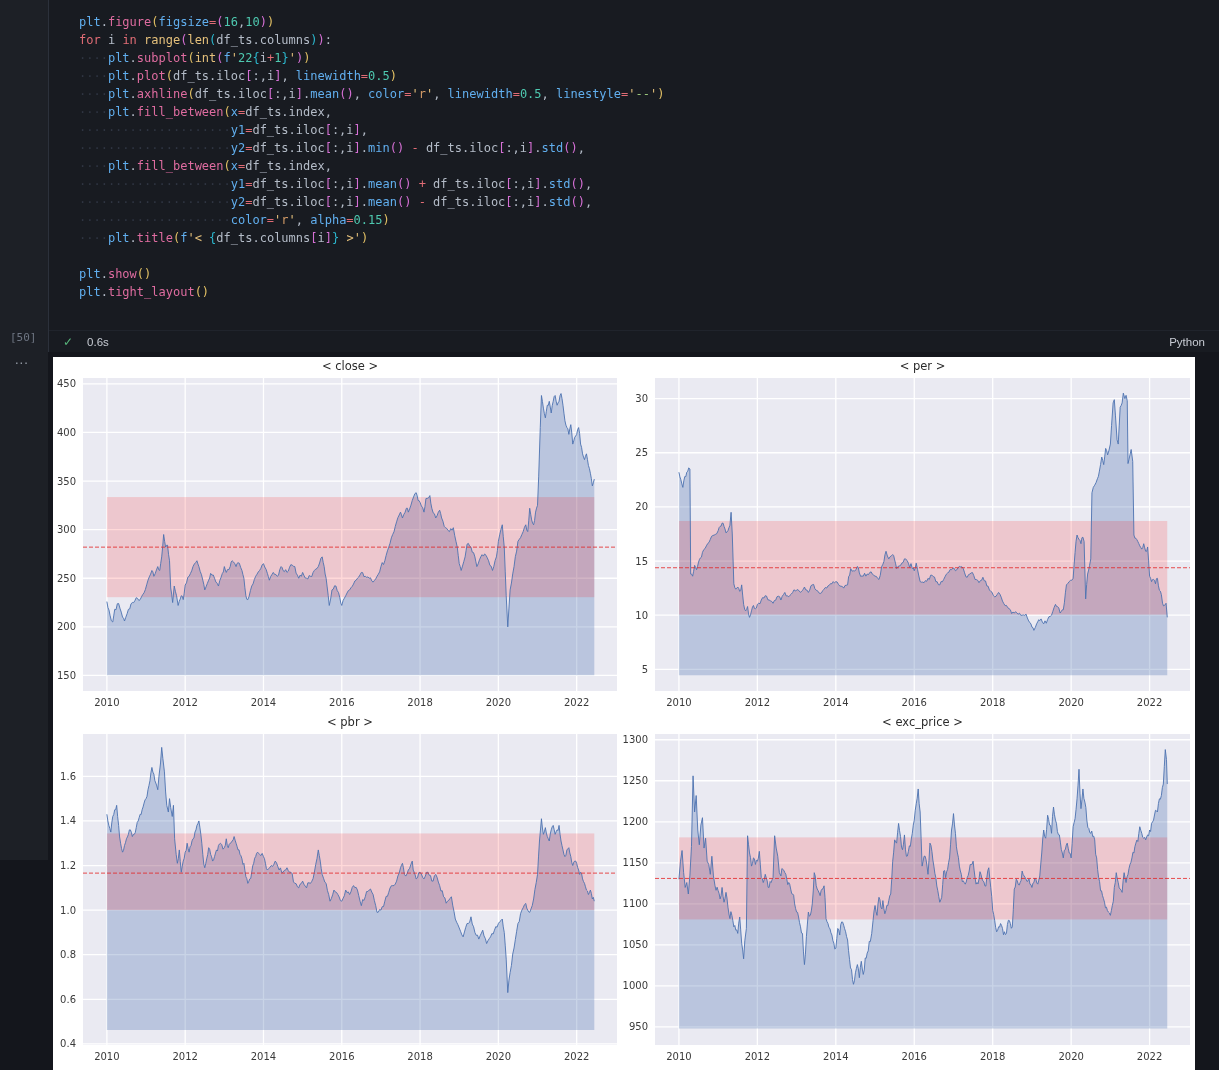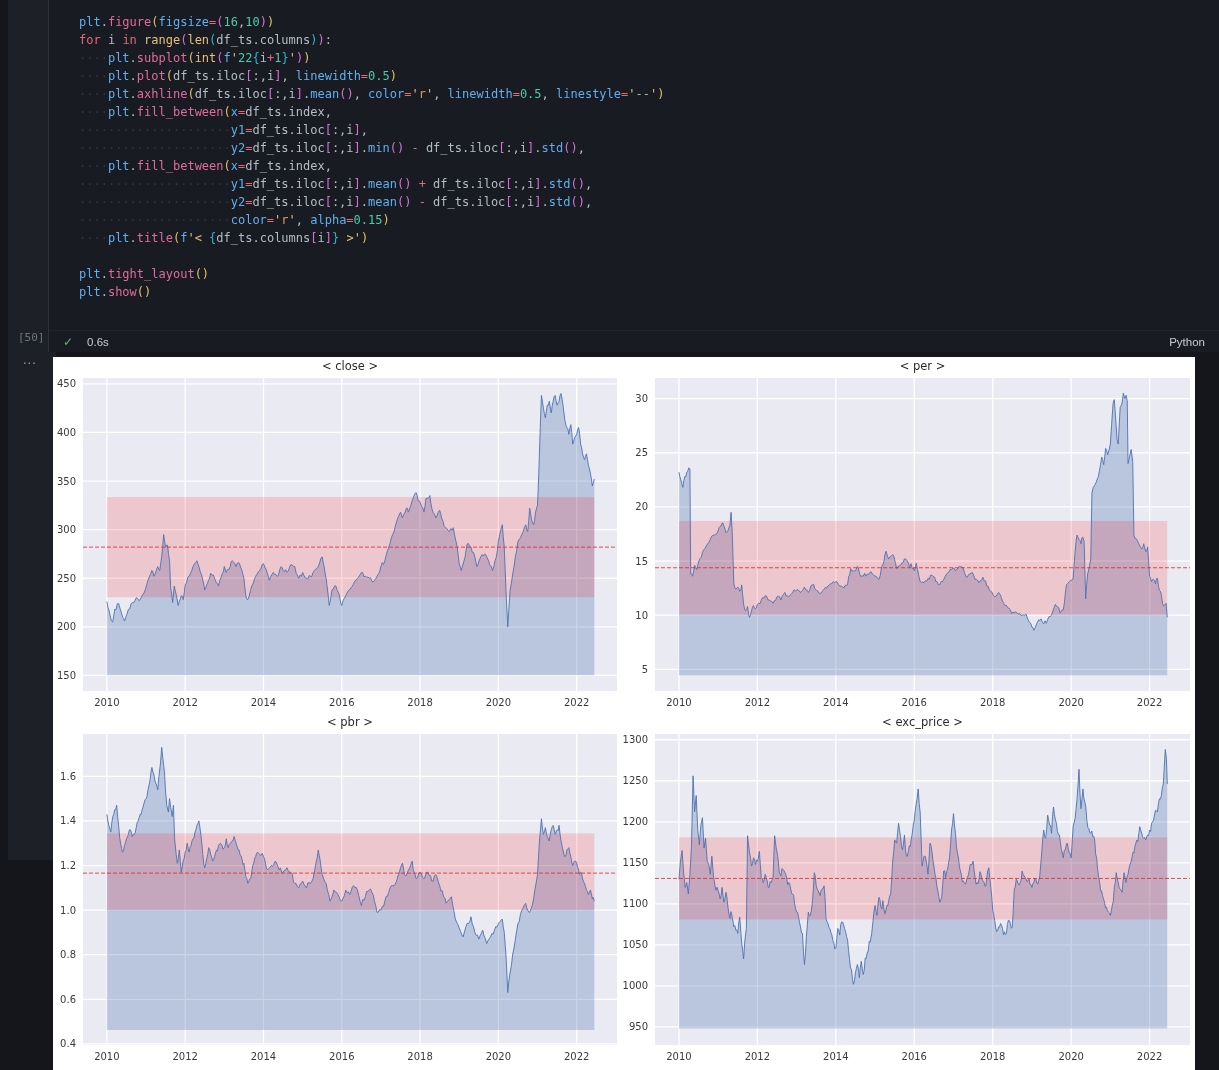--- a/index.html
+++ b/index.html
@@ -1,18 +1,18 @@
 <!DOCTYPE html>
 <html><head>
 <meta charset="utf-8">
 <style>
   html,body{margin:0;padding:0;background:#14161c;}
   .page{position:relative;width:1219px;height:1070px;overflow:hidden;background:#14161c;
         font-family:"Liberation Sans",sans-serif;}
-  .gutter{position:absolute;left:8px;top:0;width:48px;height:860px;background:#1d2026;}
+  .gutter{position:absolute;left:0;top:0;width:48px;height:860px;background:#1d2026;}
   .exec-label{position:absolute;left:10px;top:331px;font-family:"DejaVu Sans Mono",monospace;
         font-size:11px;color:#6f7683;}
   .output-ellipsis{position:absolute;left:15px;top:352px;font-size:13px;color:#9aa0ab;
         letter-spacing:1px;cursor:pointer;}
   .code-cell{position:absolute;left:48px;top:0;width:1171px;height:352px;background:#181b21;
         border-left:1px solid #2c313b;box-sizing:border-box;}
   .code-editor{position:absolute;left:0;top:0;right:0;bottom:22px;padding:13px 0 0 30px;
         font-family:"DejaVu Sans Mono",monospace;font-size:12px;line-height:18px;overflow:hidden;}
   .code-line{white-space:pre;height:18px;}
   .cell-statusbar{position:absolute;left:0;bottom:0;width:100%;height:22px;display:flex;
@@ -41,22 +41,22 @@
         <div class="code-line"><span style="color: rgb(47, 53, 66);">····</span><span style="color: rgb(97, 175, 239);">plt</span><span style="color: rgb(180, 188, 200);">.</span><span style="color: rgb(223, 108, 160);">axhline</span><span style="color: rgb(226, 192, 100);">(</span><span style="color: rgb(180, 188, 200);">df_ts.iloc</span><span style="color: rgb(214, 112, 214);">[</span><span style="color: rgb(180, 188, 200);">:,i</span><span style="color: rgb(214, 112, 214);">]</span><span style="color: rgb(180, 188, 200);">.</span><span style="color: rgb(97, 175, 239);">mean</span><span style="color: rgb(214, 112, 214);">()</span><span style="color: rgb(180, 188, 200);">, </span><span style="color: rgb(97, 175, 239);">color</span><span style="color: rgb(224, 108, 117);">=</span><span style="color: rgb(229, 192, 123);">'</span><span style="color: rgb(209, 154, 102);">r</span><span style="color: rgb(229, 192, 123);">'</span><span style="color: rgb(180, 188, 200);">, </span><span style="color: rgb(97, 175, 239);">linewidth</span><span style="color: rgb(224, 108, 117);">=</span><span style="color: rgb(78, 201, 176);">0.5</span><span style="color: rgb(180, 188, 200);">, </span><span style="color: rgb(97, 175, 239);">linestyle</span><span style="color: rgb(224, 108, 117);">=</span><span style="color: rgb(229, 192, 123);">'</span><span style="color: rgb(152, 195, 121);">--</span><span style="color: rgb(229, 192, 123);">'</span><span style="color: rgb(226, 192, 100);">)</span></div>
         <div class="code-line"><span style="color: rgb(47, 53, 66);">····</span><span style="color: rgb(97, 175, 239);">plt</span><span style="color: rgb(180, 188, 200);">.</span><span style="color: rgb(223, 108, 160);">fill_between</span><span style="color: rgb(226, 192, 100);">(</span><span style="color: rgb(97, 175, 239);">x</span><span style="color: rgb(224, 108, 117);">=</span><span style="color: rgb(180, 188, 200);">df_ts.index</span><span style="color: rgb(180, 188, 200);">,</span></div>
         <div class="code-line"><span style="color: rgb(47, 53, 66);">·····················</span><span style="color: rgb(97, 175, 239);">y1</span><span style="color: rgb(224, 108, 117);">=</span><span style="color: rgb(180, 188, 200);">df_ts.iloc</span><span style="color: rgb(214, 112, 214);">[</span><span style="color: rgb(180, 188, 200);">:,i</span><span style="color: rgb(214, 112, 214);">]</span><span style="color: rgb(180, 188, 200);">,</span></div>
         <div class="code-line"><span style="color: rgb(47, 53, 66);">·····················</span><span style="color: rgb(97, 175, 239);">y2</span><span style="color: rgb(224, 108, 117);">=</span><span style="color: rgb(180, 188, 200);">df_ts.iloc</span><span style="color: rgb(214, 112, 214);">[</span><span style="color: rgb(180, 188, 200);">:,i</span><span style="color: rgb(214, 112, 214);">]</span><span style="color: rgb(180, 188, 200);">.</span><span style="color: rgb(97, 175, 239);">min</span><span style="color: rgb(214, 112, 214);">()</span><span style="color: rgb(180, 188, 200);"> </span><span style="color: rgb(224, 108, 117);">-</span><span style="color: rgb(180, 188, 200);"> df_ts.iloc</span><span style="color: rgb(214, 112, 214);">[</span><span style="color: rgb(180, 188, 200);">:,i</span><span style="color: rgb(214, 112, 214);">]</span><span style="color: rgb(180, 188, 200);">.</span><span style="color: rgb(97, 175, 239);">std</span><span style="color: rgb(214, 112, 214);">()</span><span style="color: rgb(180, 188, 200);">,</span></div>
         <div class="code-line"><span style="color: rgb(47, 53, 66);">····</span><span style="color: rgb(97, 175, 239);">plt</span><span style="color: rgb(180, 188, 200);">.</span><span style="color: rgb(223, 108, 160);">fill_between</span><span style="color: rgb(226, 192, 100);">(</span><span style="color: rgb(97, 175, 239);">x</span><span style="color: rgb(224, 108, 117);">=</span><span style="color: rgb(180, 188, 200);">df_ts.index</span><span style="color: rgb(180, 188, 200);">,</span></div>
         <div class="code-line"><span style="color: rgb(47, 53, 66);">·····················</span><span style="color: rgb(97, 175, 239);">y1</span><span style="color: rgb(224, 108, 117);">=</span><span style="color: rgb(180, 188, 200);">df_ts.iloc</span><span style="color: rgb(214, 112, 214);">[</span><span style="color: rgb(180, 188, 200);">:,i</span><span style="color: rgb(214, 112, 214);">]</span><span style="color: rgb(180, 188, 200);">.</span><span style="color: rgb(97, 175, 239);">mean</span><span style="color: rgb(214, 112, 214);">()</span><span style="color: rgb(180, 188, 200);"> </span><span style="color: rgb(224, 108, 117);">+</span><span style="color: rgb(180, 188, 200);"> df_ts.iloc</span><span style="color: rgb(214, 112, 214);">[</span><span style="color: rgb(180, 188, 200);">:,i</span><span style="color: rgb(214, 112, 214);">]</span><span style="color: rgb(180, 188, 200);">.</span><span style="color: rgb(97, 175, 239);">std</span><span style="color: rgb(214, 112, 214);">()</span><span style="color: rgb(180, 188, 200);">,</span></div>
         <div class="code-line"><span style="color: rgb(47, 53, 66);">·····················</span><span style="color: rgb(97, 175, 239);">y2</span><span style="color: rgb(224, 108, 117);">=</span><span style="color: rgb(180, 188, 200);">df_ts.iloc</span><span style="color: rgb(214, 112, 214);">[</span><span style="color: rgb(180, 188, 200);">:,i</span><span style="color: rgb(214, 112, 214);">]</span><span style="color: rgb(180, 188, 200);">.</span><span style="color: rgb(97, 175, 239);">mean</span><span style="color: rgb(214, 112, 214);">()</span><span style="color: rgb(180, 188, 200);"> </span><span style="color: rgb(224, 108, 117);">-</span><span style="color: rgb(180, 188, 200);"> df_ts.iloc</span><span style="color: rgb(214, 112, 214);">[</span><span style="color: rgb(180, 188, 200);">:,i</span><span style="color: rgb(214, 112, 214);">]</span><span style="color: rgb(180, 188, 200);">.</span><span style="color: rgb(97, 175, 239);">std</span><span style="color: rgb(214, 112, 214);">()</span><span style="color: rgb(180, 188, 200);">,</span></div>
         <div class="code-line"><span style="color: rgb(47, 53, 66);">·····················</span><span style="color: rgb(97, 175, 239);">color</span><span style="color: rgb(224, 108, 117);">=</span><span style="color: rgb(229, 192, 123);">'</span><span style="color: rgb(209, 154, 102);">r</span><span style="color: rgb(229, 192, 123);">'</span><span style="color: rgb(180, 188, 200);">, </span><span style="color: rgb(97, 175, 239);">alpha</span><span style="color: rgb(224, 108, 117);">=</span><span style="color: rgb(78, 201, 176);">0.15</span><span style="color: rgb(226, 192, 100);">)</span></div>
         <div class="code-line"><span style="color: rgb(47, 53, 66);">····</span><span style="color: rgb(97, 175, 239);">plt</span><span style="color: rgb(180, 188, 200);">.</span><span style="color: rgb(223, 108, 160);">title</span><span style="color: rgb(226, 192, 100);">(</span><span style="color: rgb(97, 175, 239);">f</span><span style="color: rgb(229, 192, 123);">'&lt; </span><span style="color: rgb(43, 184, 207);">{</span><span style="color: rgb(180, 188, 200);">df_ts.columns</span><span style="color: rgb(214, 112, 214);">[</span><span style="color: rgb(180, 188, 200);">i</span><span style="color: rgb(214, 112, 214);">]</span><span style="color: rgb(43, 184, 207);">}</span><span style="color: rgb(229, 192, 123);"> &gt;'</span><span style="color: rgb(226, 192, 100);">)</span></div>
         <div class="code-line">&nbsp;</div>
+        <div class="code-line"><span style="color: rgb(97, 175, 239);">plt</span><span style="color: rgb(180, 188, 200);">.</span><span style="color: rgb(223, 108, 160);">show</span><span style="color: rgb(226, 192, 100);">(</span><span style="color: rgb(226, 192, 100);">)</span></div>
         <div class="code-line"><span style="color: rgb(97, 175, 239);">plt</span><span style="color: rgb(180, 188, 200);">.</span><span style="color: rgb(223, 108, 160);">tight_layout</span><span style="color: rgb(226, 192, 100);">(</span><span style="color: rgb(226, 192, 100);">)</span></div>
-        <div class="code-line"><span style="color: rgb(97, 175, 239);">plt</span><span style="color: rgb(180, 188, 200);">.</span><span style="color: rgb(223, 108, 160);">show</span><span style="color: rgb(226, 192, 100);">(</span><span style="color: rgb(226, 192, 100);">)</span></div>
       </div>
     <div class="cell-statusbar">
       <span class="check">✓</span>
       <span class="duration">0.6s</span>
       <span class="lang">Python</span>
     </div>
   </div>
   <div class="figure-output">
     <svg id="fig" width="1142" height="713" viewBox="0 0 1142 713">
         <rect x="0" y="0" width="1142" height="713" fill="#ffffff"></rect>

